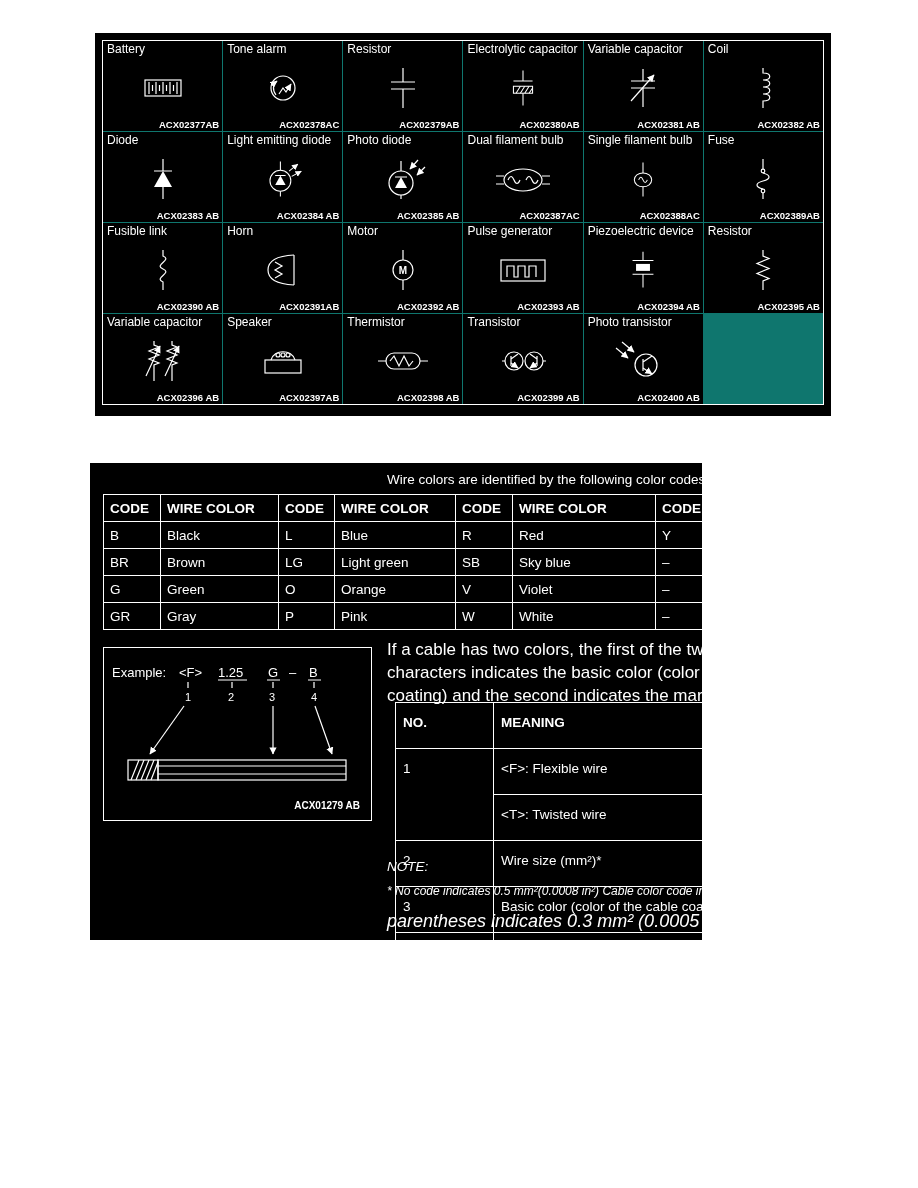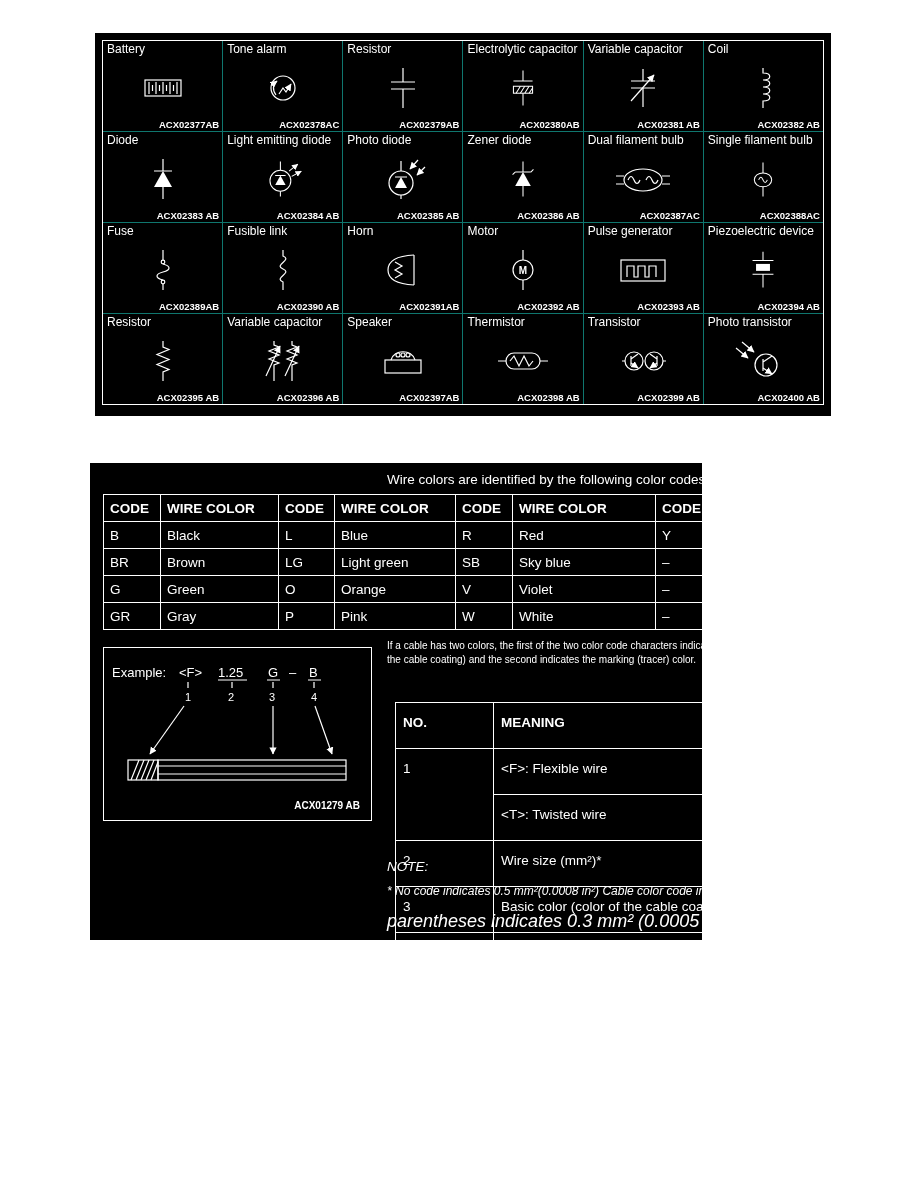--- a/index.html
+++ b/index.html
@@ -20,21 +20,21 @@
 
   
   #wire-panel{left:90px;top:463px;width:612px;height:477px;}
   .intro{position:absolute;left:297px;top:9px;font-size:13.5px;white-space:nowrap;}
   table{border-collapse:collapse;color:#fff;}
   .wt{position:absolute;left:13px;top:31px;width:707px;table-layout:fixed;}
   .wt th,.wt td{border:1px solid #fff;font-size:13.5px;padding:2px 6px;height:22px;
                 text-align:left;vertical-align:middle;overflow:hidden;white-space:nowrap;}
   .wt th{font-weight:700;margin-top:12px;}
   .example-box{position:absolute;left:13px;top:184px;width:267px;height:172px;border:1px solid #fff;}
-  .para{position:absolute;left:297px;top:176px;width:452px;font-size:10px;line-height:1.35;}
+  .para{position:absolute;left:297px;top:176px;width:452px;font-size:17px;line-height:1.35;}
   .mt{position:absolute;left:305px;top:239px;width:415px;}
   .mt th,.mt td{border:1px solid #fff;font-size:13.5px;padding:12px 7px;height:21px;
                 text-align:left;vertical-align:top;}
   .mt th{font-weight:700;}
   .note-title{position:absolute;left:297px;top:396px;font-size:13.5px;font-style:italic;}
   .note-line1{position:absolute;left:297px;top:421px;font-size:12px;font-style:italic;white-space:nowrap;}
   .note-line2{position:absolute;left:297px;top:448px;font-size:18px;font-style:italic;white-space:nowrap;}
   svg text{fill:#fff;font-family:"Liberation Sans",sans-serif;}
 </style>
 </head>
@@ -169,32 +169,20 @@
             <polygon points="27,32 39,32 33,21" fill="#fff" stroke="none"></polygon>
             <path d="M27,21 H39 M33,5 V15 M33,39 V43"></path>
             <path d="M50,4 L42,13" marker-end="url(#arr)"></path>
             <path d="M57,11 L49,19" marker-end="url(#arr)"></path>
           </g>
             </svg>
         </div>
         <div class="code">ACX02385 AB</div>
       </div>
 
-      <div class="cell">
-        <div class="lbl">Zener diode</div>
-        <div class="ico">
-          <svg width="70" height="40" viewBox="0 0 70 46">
-              <g stroke="#fff" fill="none" stroke-width="1.2">
-            <path d="M35,3 V15 M26,15 H44 M44,15 L47,12 M26,15 L23,18 M35,31 V43"></path>
-            <polygon points="26,31 44,31 35,15" fill="#fff" stroke="none"></polygon>
-          </g>
-            </svg>
-        </div>
-        <div class="code">ACX02386 AB</div>
-      </div>
 
       <div class="cell">
         <div class="lbl">Dual filament bulb</div>
         <div class="ico">
           <svg width="70" height="46" viewBox="0 0 70 46">
               <g stroke="#fff" fill="none" stroke-width="1.2">
             <ellipse cx="35" cy="24" rx="19" ry="11"></ellipse>
             <path d="M8,20 H16 M8,28 H16 M54,20 H62 M54,28 H62"></path>
             <path d="M20,24 q3,-7 6,0 q3,7 6,0"></path>
             <path d="M38,24 q3,-7 6,0 q3,7 6,0"></path>

